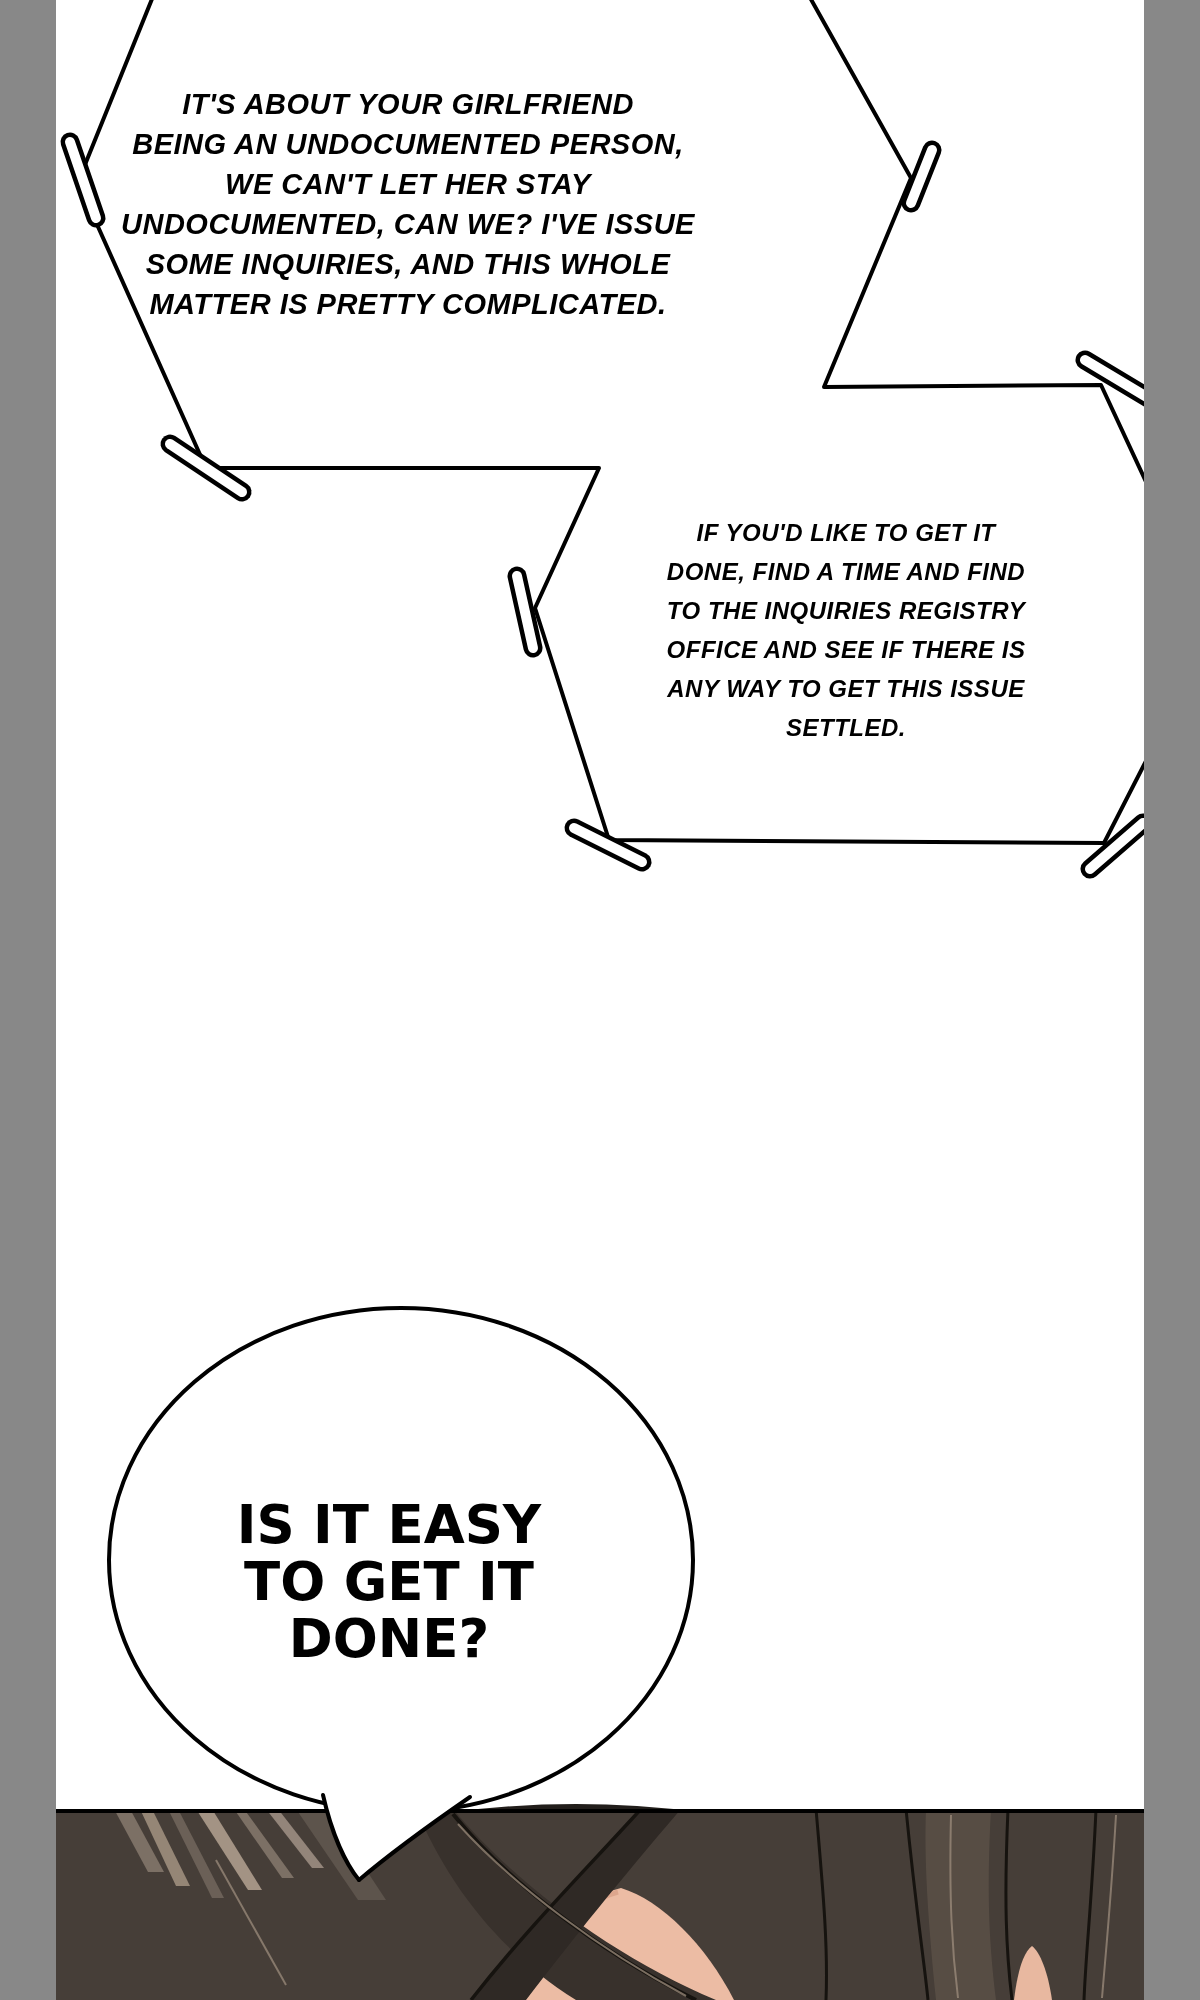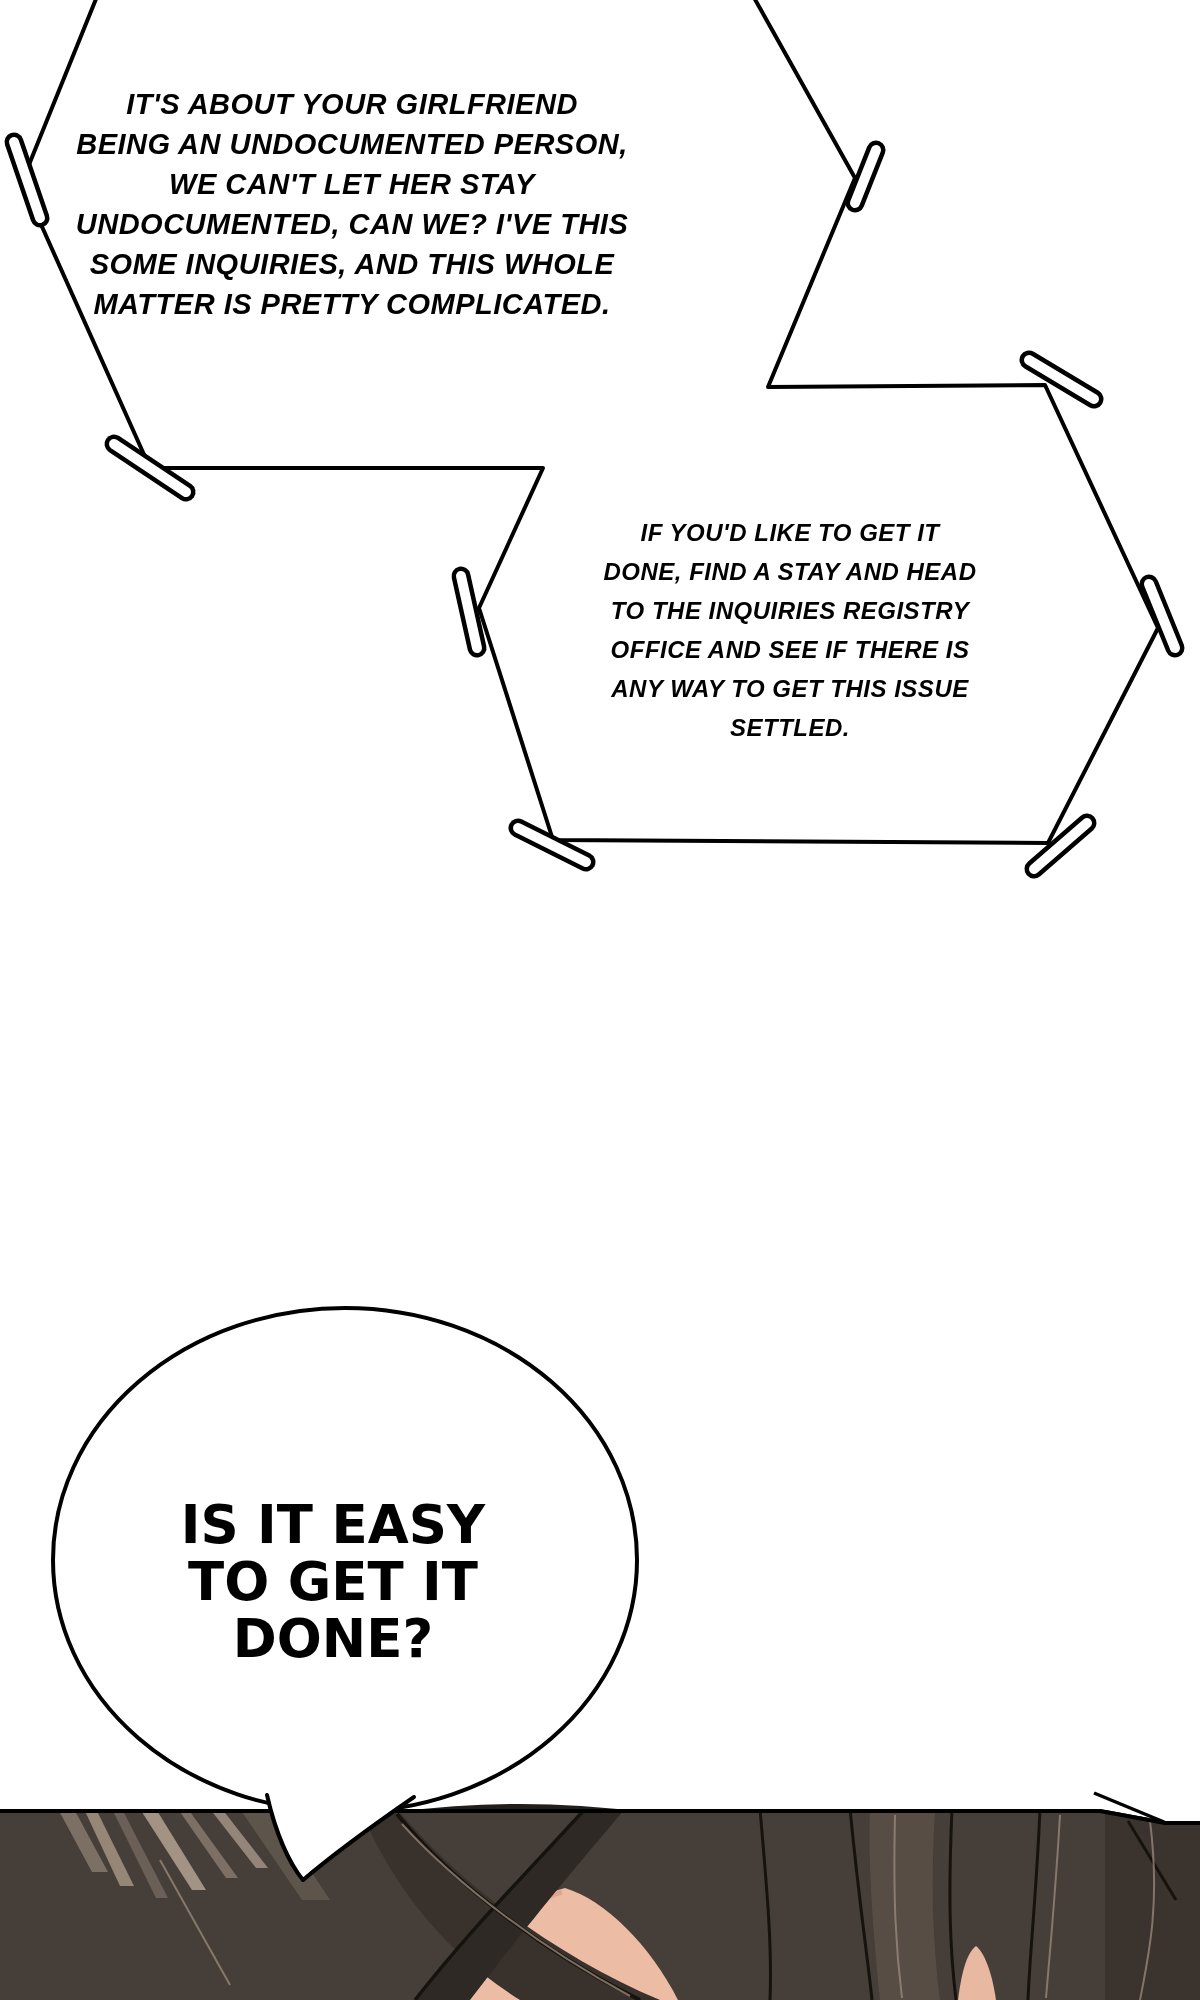--- a/index.html
+++ b/index.html
@@ -1,18 +1,18 @@
 <!DOCTYPE html>
 <html><head>
 <meta charset="utf-8">
 <style>
   html,body{margin:0;padding:0;background:#888;}
   .page{
     position:relative;
-    width:1200px;height:2000px;
+    width:1088px;height:2000px;
     margin:0 auto;
     background:#ffffff;
     overflow:hidden;
     font-family:"Liberation Sans", sans-serif;
   }
   .page svg{position:absolute;left:0;top:0;}
   .balloon-text{
     position:absolute;
     color:#000;
     text-align:center;
@@ -128,28 +128,28 @@
         <path d="M267,1795 C276,1835 290,1864 303,1880"></path>
         <path d="M414,1797 C372,1826 336,1852 303,1880"></path>
       </g>
     </g>
   </svg>
 
   <div id="hex1-text" class="balloon-text hex-style">
     <div>IT'S ABOUT YOUR GIRLFRIEND</div>
     <div>BEING AN UNDOCUMENTED PERSON,</div>
     <div>WE CAN'T LET HER STAY</div>
-    <div>UNDOCUMENTED, CAN WE? I'VE THIS</div>
+    <div>UNDOCUMENTED, CAN WE? I'VE ISSUE</div>
     <div>SOME INQUIRIES, AND THIS WHOLE</div>
     <div>MATTER IS PRETTY COMPLICATED.</div>
   </div>
 
   <div id="hex2-text" class="balloon-text hex-style">
     <div>IF YOU'D LIKE TO GET IT</div>
-    <div>DONE, FIND A STAY AND HEAD</div>
+    <div>DONE, FIND A TIME AND FIND</div>
     <div>TO THE INQUIRIES REGISTRY</div>
     <div>OFFICE AND SEE IF THERE IS</div>
     <div>ANY WAY TO GET THIS ISSUE</div>
     <div>SETTLED.</div>
   </div>
 
   <div id="oval-text" class="balloon-text">
     <div>IS IT EASY</div>
     <div>TO GET IT</div>
     <div>DONE?</div>

